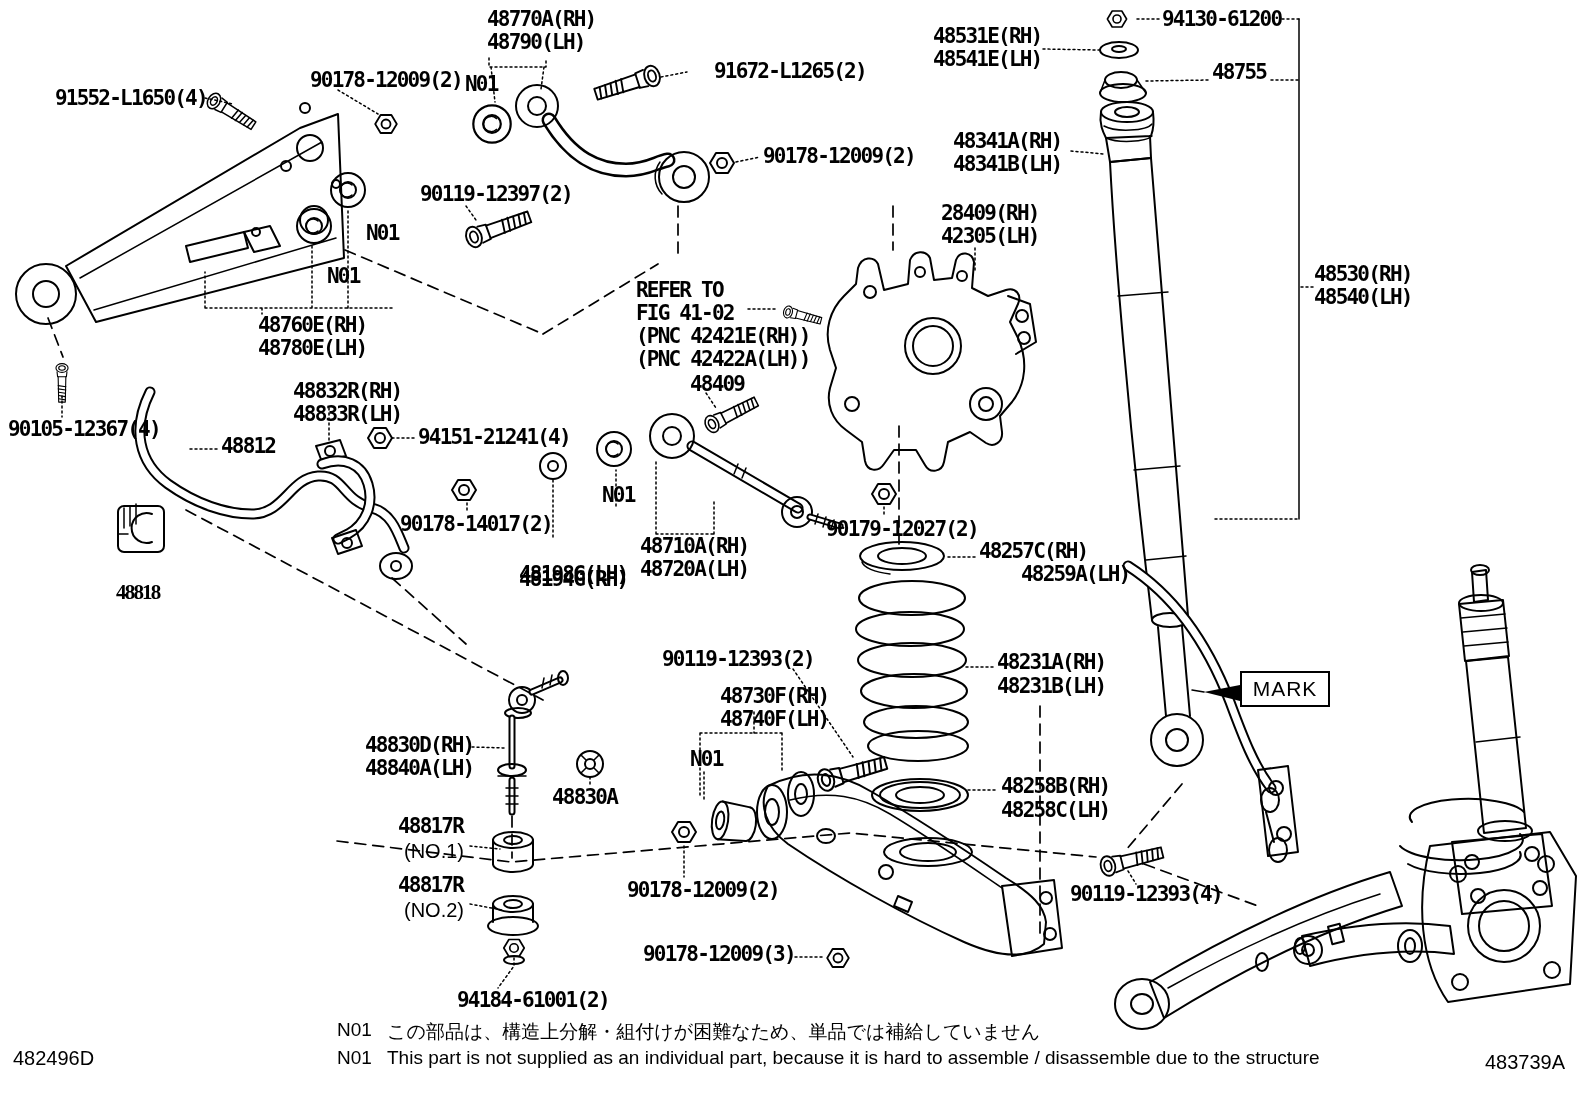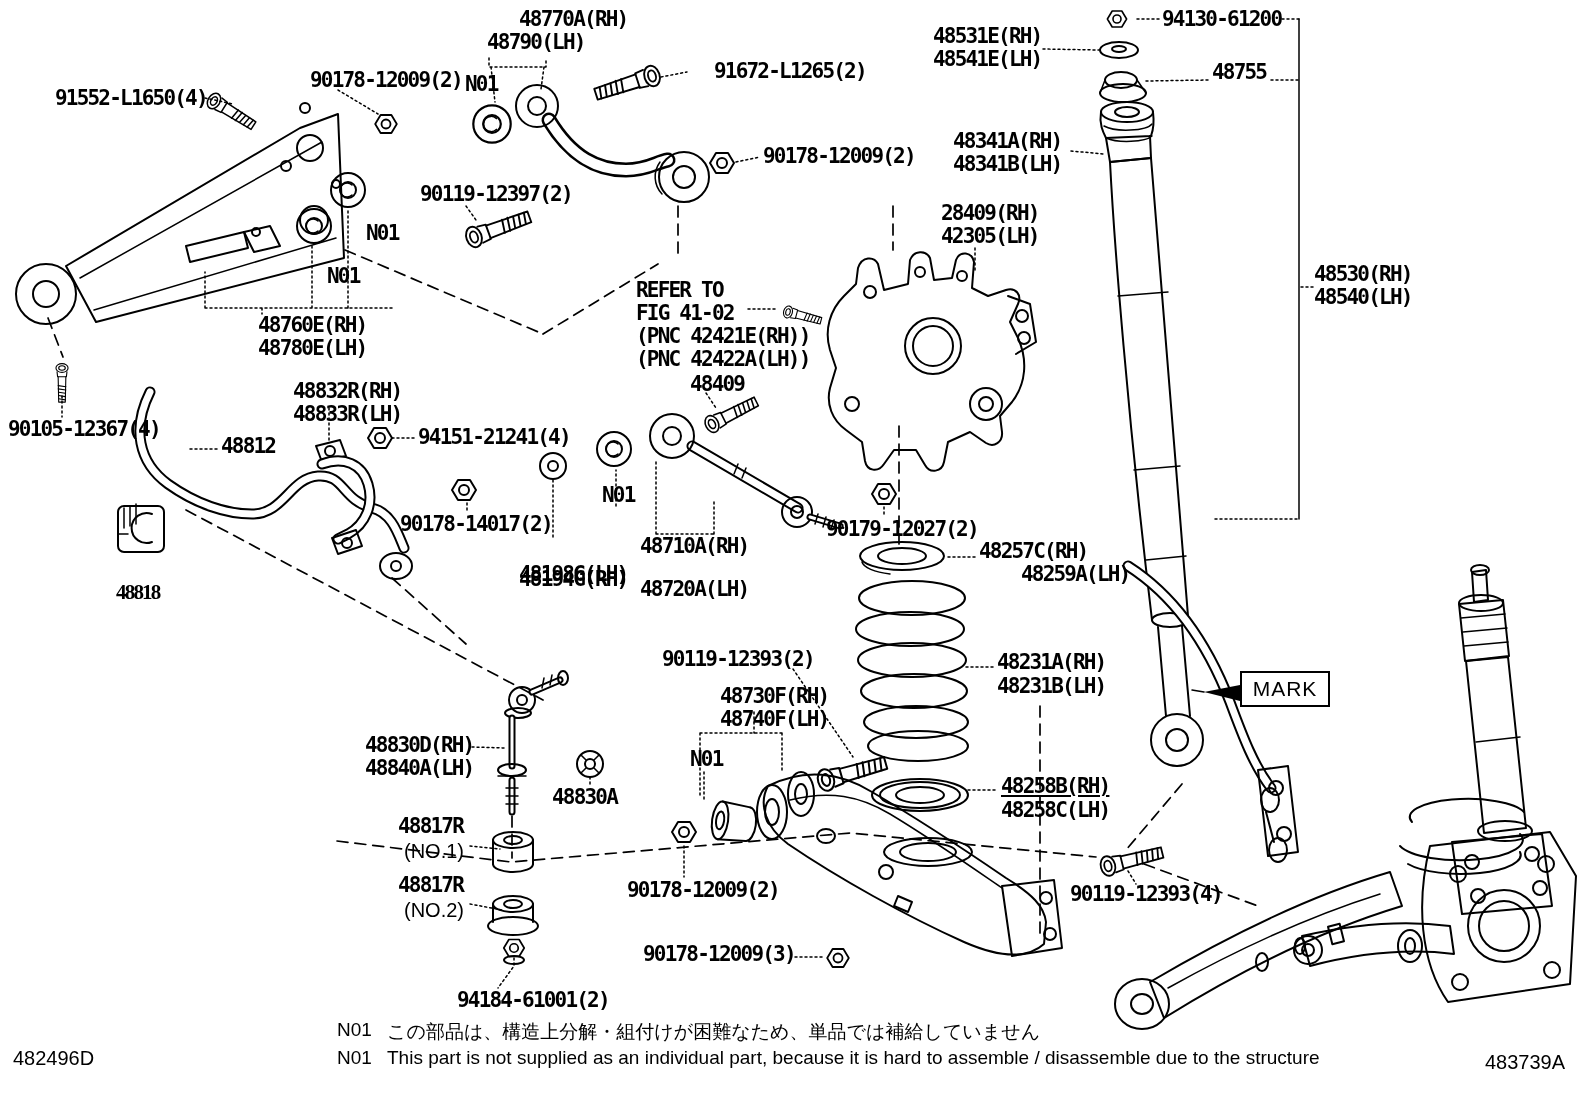--- a/index.html
+++ b/index.html
@@ -366,21 +366,21 @@
       <path class="dot" d="M656,534 L714,534 M656,534 L656,462 M714,534 L714,500"></path>
     </g>
 
     <g>
       <polygon class="fill" points="1240,685 1240,701 1204,692"></polygon>
       <path class="thin" d="M1204,692 L1192,690"></path>
     </g>
   </svg>
 
   <div id="labels">
-      <div class="lbl" style="left: 487px; top: 9px; margin-left: 32px;">48770A(RH)</div>
+      <div class="lbl" style="left: 487px; top: 9px;">48770A(RH)</div>
       <div class="lbl" style="left: 487px; top: 32px;">48790(LH)</div>
       <div class="lbl" style="left: 1162px; top: 9px;">94130-61200</div>
       <div class="lbl" style="left: 933px; top: 26px;">48531E(RH)</div>
       <div class="lbl" style="left: 933px; top: 49px;">48541E(LH)</div>
       <div class="lbl" style="left: 1212px; top: 62px;">48755</div>
       <div class="lbl" style="left: 55px; top: 88px;">91552-L1650(4)</div>
       <div class="lbl" style="left: 310px; top: 70px;">90178-12009(2)</div>
       <div class="lbl" style="left: 465px; top: 74px;">N01</div>
       <div class="lbl" style="left: 690px; top: 61px; margin-left: 24px;">91672-L1265(2)</div>
       <div class="lbl" style="left: 763px; top: 146px;">90178-12009(2)</div>
@@ -404,34 +404,34 @@
       <div class="lbl" style="left: 690px; top: 374px;">48409</div>
       <div class="lbl" style="left: 8px; top: 419px;">90105-12367(4)</div>
       <div class="lbl" style="left: 221px; top: 436px;">48812</div>
       <div class="lbl" style="left: 418px; top: 427px;">94151-21241(4)</div>
       <div class="lbl" style="left: 602px; top: 485px;">N01</div>
       <div class="lbl" style="left: 400px; top: 514px;">90178-14017(2)</div>
       <div class="lbl" style="left: 826px; top: 519px;">90179-12027(2)</div>
       <div class="lbl" style="left: 519px; top: 541px; margin-top: 28px;">48194G(RH)</div>
       <div class="lbl" style="left: 519px; top: 564px;">48198G(LH)</div>
       <div class="lbl" style="left: 640px; top: 536px;">48710A(RH)</div>
-      <div class="lbl" style="left: 640px; top: 559px; margin-top: 20px;">48720A(LH)</div>
+      <div class="lbl" style="left: 640px; top: 559px;">48720A(LH)</div>
       <div class="lbl" style="left: 979px; top: 541px;">48257C(RH)</div>
       <div class="lbl" style="left: 979px; top: 564px; margin-left: 42px;">48259A(LH)</div>
       <div class="lbl" style="left: 116px; top: 582px; font-family: Liberation Serif, serif;">48818</div>
       <div class="lbl" style="left: 662px; top: 649px;">90119-12393(2)</div>
       <div class="lbl" style="left: 720px; top: 686px;">48730F(RH)</div>
       <div class="lbl" style="left: 720px; top: 709px;">48740F(LH)</div>
       <div class="lbl" style="left: 997px; top: 652px;">48231A(RH)</div>
       <div class="lbl" style="left: 997px; top: 676px;">48231B(LH)</div>
       <div class="lbl" style="left: 690px; top: 749px;">N01</div>
       <div class="lbl" style="left: 365px; top: 735px;">48830D(RH)</div>
       <div class="lbl" style="left: 365px; top: 758px;">48840A(LH)</div>
       <div class="lbl" style="left: 552px; top: 787px;">48830A</div>
-      <div class="lbl" style="left: 1001px; top: 776px; text-decoration: underline;">48258B(RH)</div>
+      <div class="lbl" style="left: 1001px; top: 776px;">48258B(RH)</div>
       <div class="lbl" style="left: 1001px; top: 800px;">48258C(LH)</div>
       <div class="lbl" style="left: 398px; top: 816px;">48817R</div>
       <div class="lbl light" style="left: 404px; top: 840px;">(NO.1)</div>
       <div class="lbl" style="left: 398px; top: 875px;">48817R</div>
       <div class="lbl light" style="left: 404px; top: 899px;">(NO.2)</div>
       <div class="lbl" style="left: 627px; top: 880px;">90178-12009(2)</div>
       <div class="lbl" style="left: 1070px; top: 884px;">90119-12393(4)</div>
       <div class="lbl" style="left: 643px; top: 944px;">90178-12009(3)</div>
       <div class="lbl" style="left: 457px; top: 990px;">94184-61001(2)</div>
     </div>

